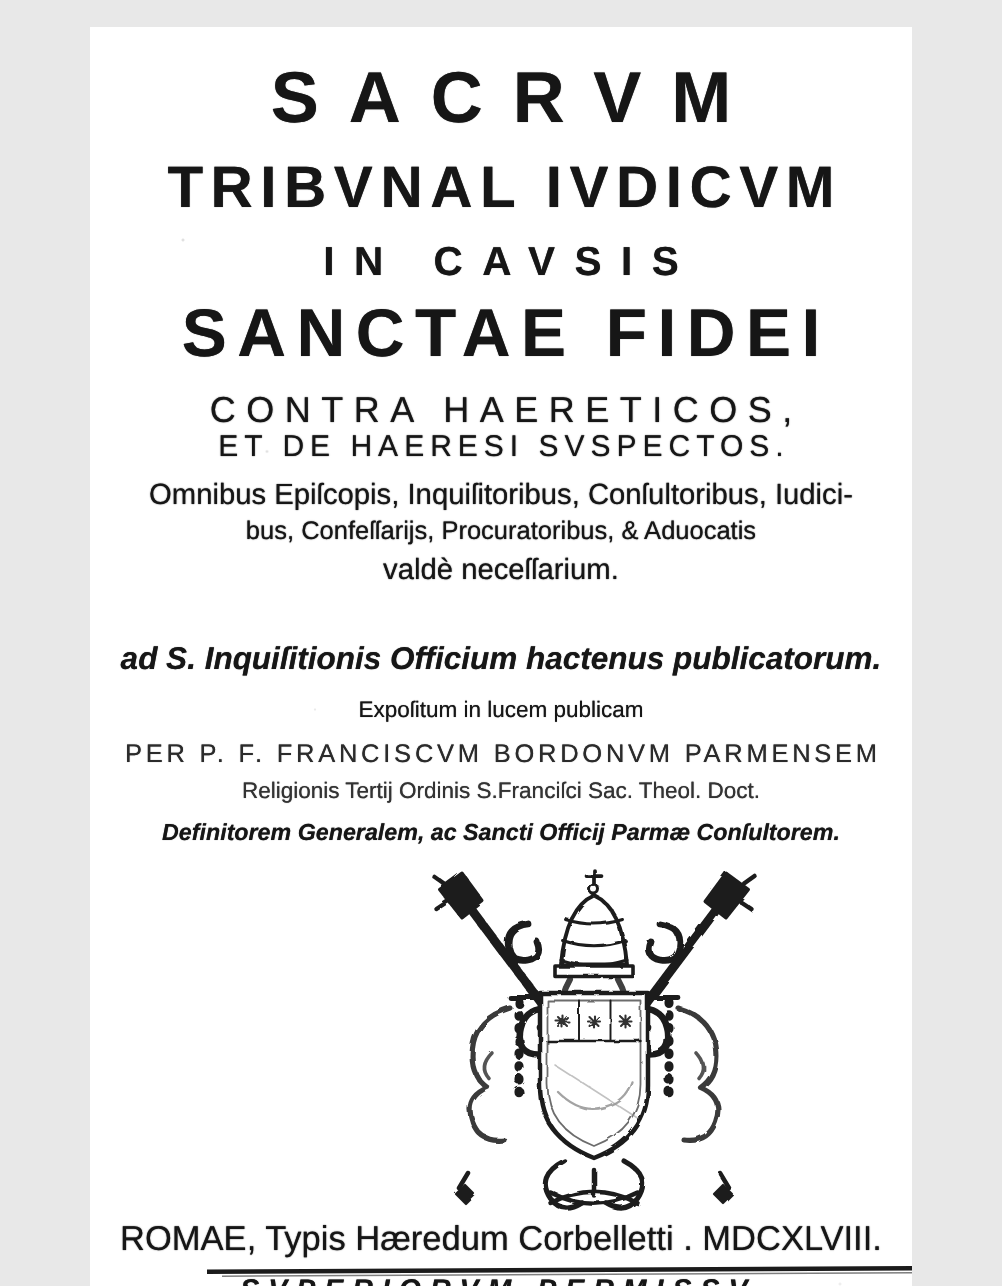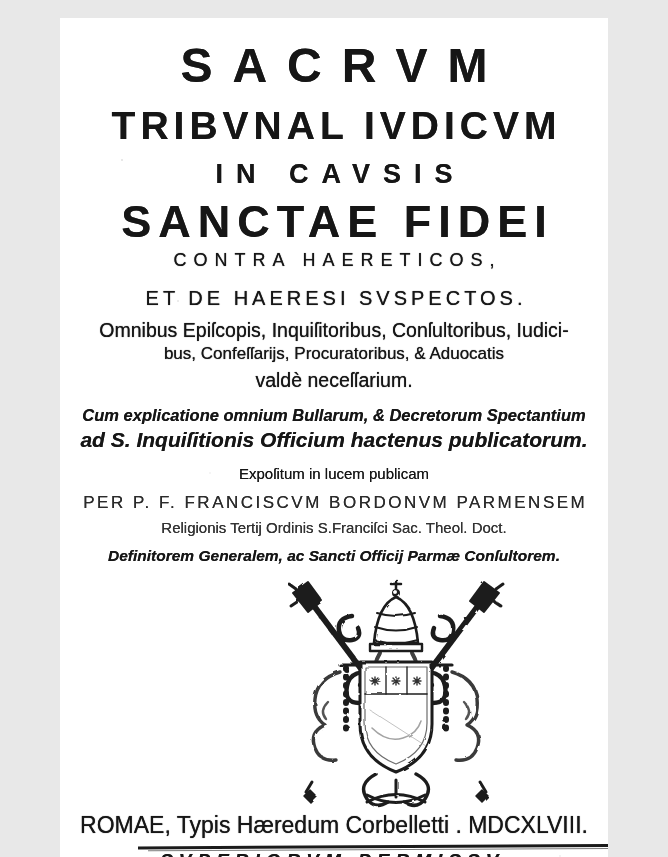--- a/index.html
+++ b/index.html
@@ -22,21 +22,21 @@
   .line {
     position:absolute; left:0; right:0;
     text-align:center; white-space:nowrap;
     text-shadow:0 0 .5px rgba(20,20,20,.85);
   }
   
   .t1 { top:20px;  font-size:48px; font-weight:bold; letter-spacing:20px; padding-left:20px; }
   .t2 { top:86px;  font-size:39px; font-weight:bold; letter-spacing:5px;  padding-left:5px; }
   .t3 { top:141px; font-size:27px; font-weight:bold; letter-spacing:13px; padding-left:13px; }
   .t4 { top:178px; font-size:45px; font-weight:bold; letter-spacing:7px;  padding-left:7px; }
-  .t5 { top:232px; font-size:18px; letter-spacing:7px; padding-left:7px; text-shadow:0 0 .8px rgba(20,20,20,.9); }
+  .t5 { top:242px; font-size:24px; letter-spacing:7px; padding-left:7px; text-shadow:0 0 .8px rgba(20,20,20,.9); }
   .t6 { top:269px; font-size:20px; letter-spacing:4px; padding-left:4px; text-shadow:0 0 .8px rgba(20,20,20,.9); }
   
   .aud1 { top:301px; font-size:19.5px; }
   .aud2 { top:326px; font-size:17px; }
   .aud3 { top:351px; font-size:19.5px; }
   .aud1,.aud2,.aud3 { text-shadow:0 0 .8px rgba(20,20,20,.95); }
   
   .exp1 { top:388px; font-size:16.5px; font-style:italic; font-weight:600; }
   .exp2 { top:410px; font-size:21px; font-style:italic; font-weight:600; }
   
@@ -80,21 +80,20 @@
   <div class="line t2">TRIBVNAL IVDICVM</div>
   <div class="line t3">IN CAVSIS</div>
   <div class="line t4">SANCTAE FIDEI</div>
   <div class="line t5">CONTRA HAERETICOS,</div>
   <div class="line t6">ET DE HAERESI SVSPECTOS.</div>
 
   <div class="line aud1">Omnibus Epiſcopis, Inquiſitoribus, Conſultoribus, Iudici-</div>
   <div class="line aud2">bus, Confeſſarijs, Procuratoribus, &amp; Aduocatis</div>
   <div class="line aud3">valdè neceſſarium.</div>
 
-  <div class="line exp1">Cum explicatione omnium Bullarum, &amp; Decretorum Spectantium</div>
   <div class="line exp2">ad S. Inquiſitionis Officium hactenus publicatorum.</div>
 
   <div class="line pub-expo">Expoſitum in lucem publicam</div>
   <div class="line pub-author">PER P. F. FRANCISCVM BORDONVM PARMENSEM</div>
   <div class="line pub-titles">Religionis Tertij Ordinis S.Franciſci Sac. Theol. Doct.</div>
   <div class="line pub-offices">Definitorem Generalem, ac Sancti Officij Parmæ Conſultorem.</div>
 
   <svg class="emblem" viewBox="0 0 228 232" xmlns="http://www.w3.org/2000/svg">
     <defs>
       <filter id="rough" x="-10%" y="-10%" width="120%" height="120%">

